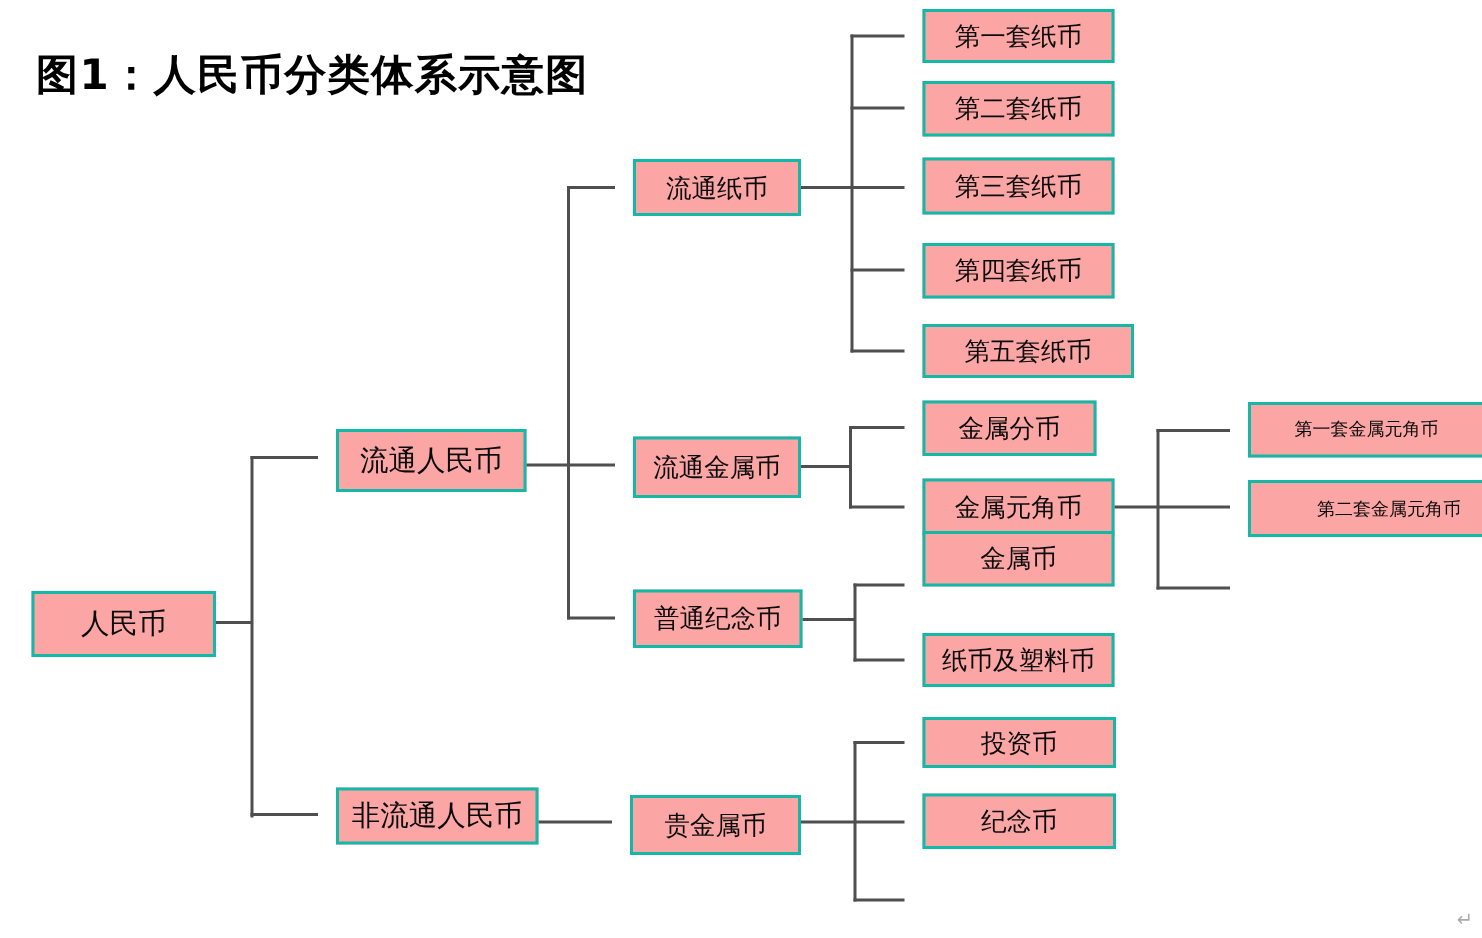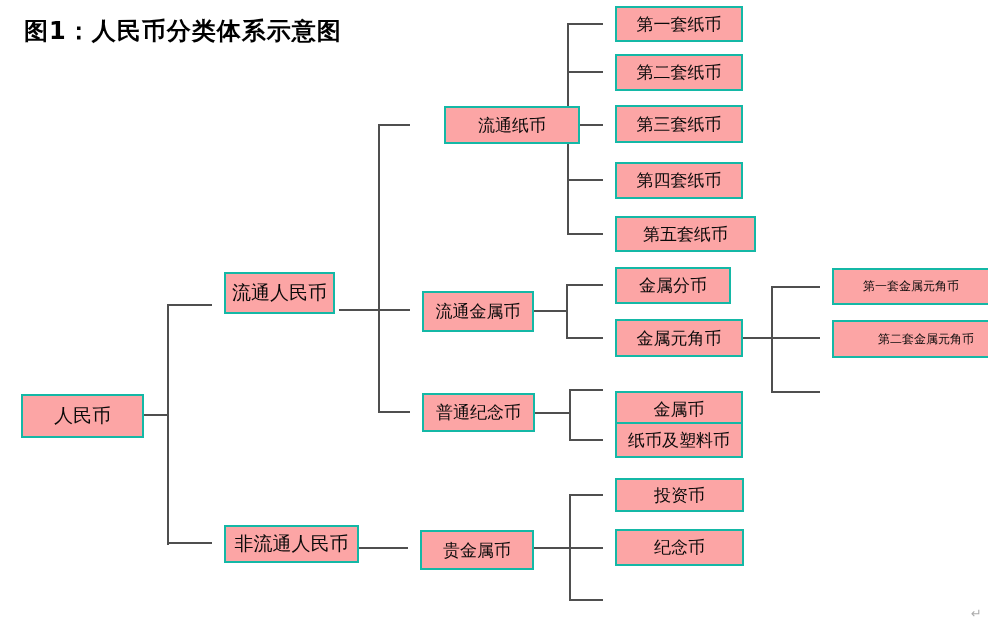--- a/index.html
+++ b/index.html
@@ -7,22 +7,22 @@
     position: relative;
     width: 988px;
     height: 625px;
     background: #ffffff;
     font-family: "DejaVu Sans", "Liberation Sans", sans-serif;
     overflow: hidden;
   }
   .diagram-title {
     position: absolute;
     left: 24px;
-    top: 15px;
-    font-size: 24px;
+    top: 31px;
+    font-size: 28px;
     font-weight: bold;
     color: #000;
     letter-spacing: 1px;
     white-space: nowrap;
     text-align: right;
   }
   .node {
     position: absolute;
     box-sizing: border-box;
     border: 2px solid #14b8a6;
@@ -54,38 +54,38 @@
 </style>
 </head>
 <body>
 
 <div class="canvas">
 
   <div class="diagram-title">图1：人民币分类体系示意图</div>
 
   <div class="node f19" style="left:9px;top:394px;width:123px;height:44px">人民币</div>
 
-  <div class="node f19" style="left:212px;top:272px;width:111px;height:42px">流通人民币</div>
+  <div class="node f19" style="left:212px;top:286px;width:127px;height:42px">流通人民币</div>
   <div class="node f19" style="left:212px;top:525px;width:135px;height:38px">非流通人民币</div>
 
-  <div class="node f17" style="left:432px;top:106px;width:136px;height:38px">流通纸币</div>
+  <div class="node f17" style="left:410px;top:106px;width:112px;height:38px">流通纸币</div>
   <div class="node f17" style="left:410px;top:393px;width:113px;height:39px">普通纪念币</div>
   <div class="node f17" style="left:410px;top:291px;width:112px;height:41px">流通金属币</div>
   <div class="node f17" style="left:408px;top:530px;width:114px;height:40px">贵金属币</div>
 
   <div class="node f17" style="left:603px;top:6px;width:128px;height:36px">第一套纸币</div>
   <div class="node f17" style="left:603px;top:54px;width:128px;height:37px">第二套纸币</div>
   <div class="node f17" style="left:603px;top:162px;width:128px;height:37px">第四套纸币</div>
   <div class="node f17" style="left:603px;top:105px;width:128px;height:38px">第三套纸币</div>
   <div class="node f17" style="left:603px;top:216px;width:141px;height:36px">第五套纸币</div>
 
   <div class="node f17" style="left:603px;top:267px;width:116px;height:37px">金属分币</div>
   <div class="node f17" style="left:603px;top:319px;width:128px;height:38px">金属元角币</div>
 
-  <div class="node f17" style="left:603px;top:391px;width:128px;height:37px">金属币</div>
+  <div class="node f17" style="left:603px;top:354px;width:128px;height:37px">金属币</div>
   <div class="node f17" style="left:603px;top:422px;width:128px;height:36px">纸币及塑料币</div>
 
   <div class="node f16" style="left:820px;top:268px;width:158px;height:37px">第一套金属元角币</div>
   <div class="node f16" style="left:820px;top:320px;width:188px;height:38px">第二套金属元角币</div>
 
   <div class="node f17" style="left:603px;top:478px;width:129px;height:34px">投资币</div>
   <div class="node f17" style="left:603px;top:529px;width:129px;height:37px">纪念币</div>
 
   <div class="ln" style="left:132px;top:414px;width:36px;height:2px"></div>
   <div class="ln" style="left:167px;top:304px;width:2px;height:241px"></div>

